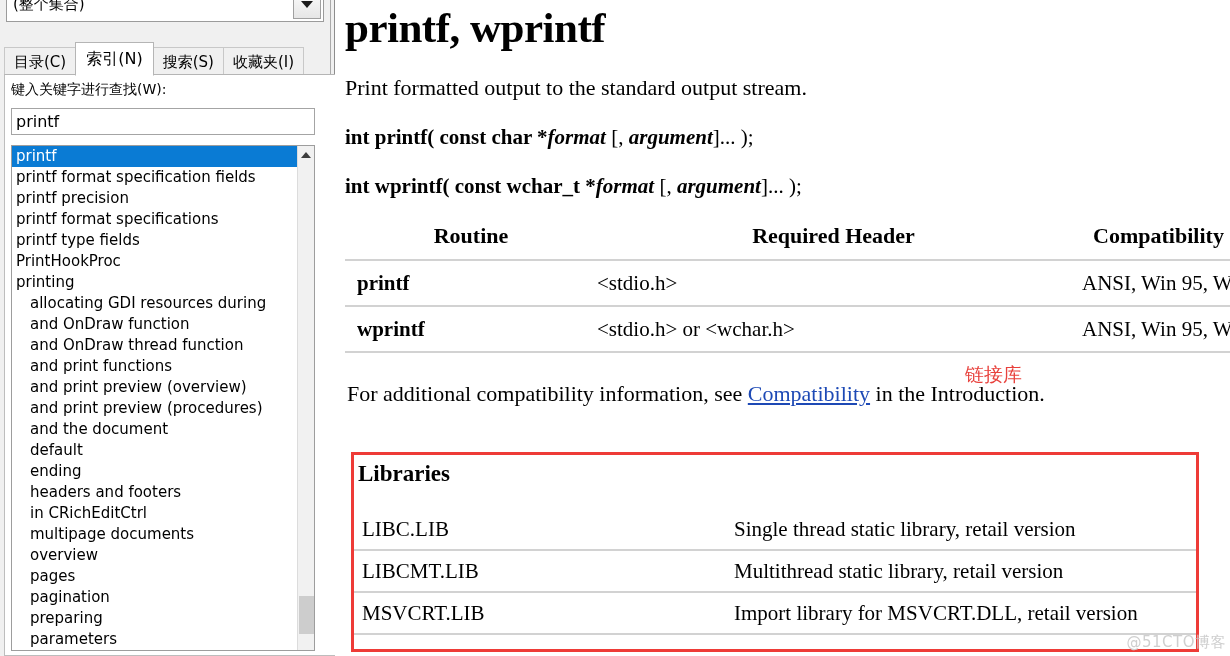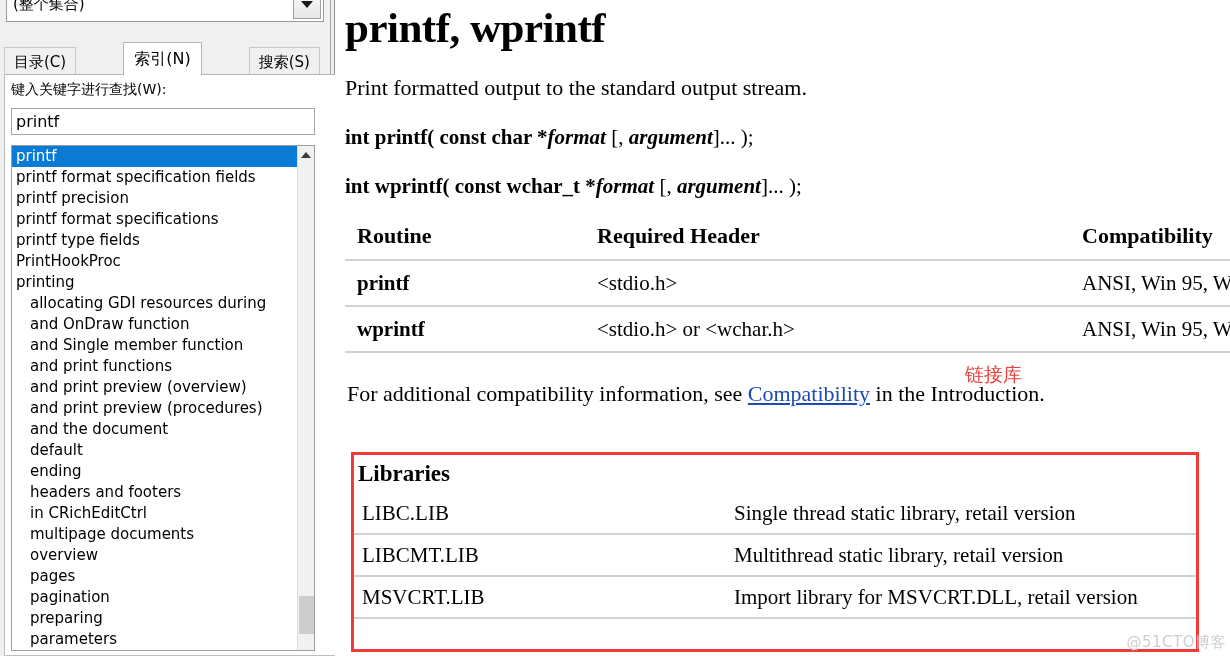--- a/index.html
+++ b/index.html
@@ -88,21 +88,20 @@
     height: 36px;
     box-sizing: border-box;
   }
   .tabs {
     position: absolute;
     left: 4px;
     top: 2px;
     display: flex;
     align-items: flex-end;
     height: 34px;
-    gap: 48px;
   }
   .tab {
     position: relative;
     height: 29px;
     padding: 0 9px;
     background: #f0f0f0;
     border: 1px solid #c8c8c8;
     border-bottom: none;
     box-sizing: border-box;
     display: flex;
@@ -288,21 +287,21 @@
   .sig .brk { font-weight: normal; }
 
   
   .routine-table {
     width: 890px;
     border-collapse: collapse;
     margin-top: 24px;
     table-layout: fixed;
   }
   .routine-table th {
-    text-align: left;
+    text-align: center;
     font-family: "Liberation Serif", serif;
     font-size: 22px;
     font-weight: bold;
     color: #000;
     padding: 0 0 10px 12px;
     border-bottom: 2px solid #d2d2d2;
     white-space: nowrap;
   }
   .routine-table td {
     font-family: "Liberation Serif", serif;
@@ -358,21 +357,21 @@
     font-size: 23px;
     font-weight: bold;
     color: #000;
     padding: 6px 0 0 4px;
     margin: 0;
   }
   .lib-table {
     width: 870px;
     border-collapse: collapse;
     table-layout: fixed;
-    margin-top: 6px;
+    margin-top: 22px;
   }
   .lib-table td {
     font-family: "Liberation Serif", serif;
     font-size: 21px;
     color: #000;
     padding: 8px 0 7px 8px;
     border-bottom: 2px solid #d2d2d2;
     white-space: nowrap;
   }
   .lib-col-name { width: 372px; }
@@ -423,21 +422,21 @@
         <ul class="list-items" id="index-list">
             <li class="list-item selected">printf</li>
             <li class="list-item">printf format specification fields</li>
             <li class="list-item">printf precision</li>
             <li class="list-item">printf format specifications</li>
             <li class="list-item">printf type fields</li>
             <li class="list-item">PrintHookProc</li>
             <li class="list-item">printing</li>
             <li class="list-item indent">allocating GDI resources during</li>
             <li class="list-item indent">and OnDraw function</li>
-            <li class="list-item indent">and Single member function</li>
+            <li class="list-item indent">and OnDraw thread function</li>
             <li class="list-item indent">and print functions</li>
             <li class="list-item indent">and print preview (overview)</li>
             <li class="list-item indent">and print preview (procedures)</li>
             <li class="list-item indent">and the document</li>
             <li class="list-item indent">default</li>
             <li class="list-item indent">ending</li>
             <li class="list-item indent">headers and footers</li>
             <li class="list-item indent">in CRichEditCtrl</li>
             <li class="list-item indent">multipage documents</li>
             <li class="list-item indent">overview</li>

